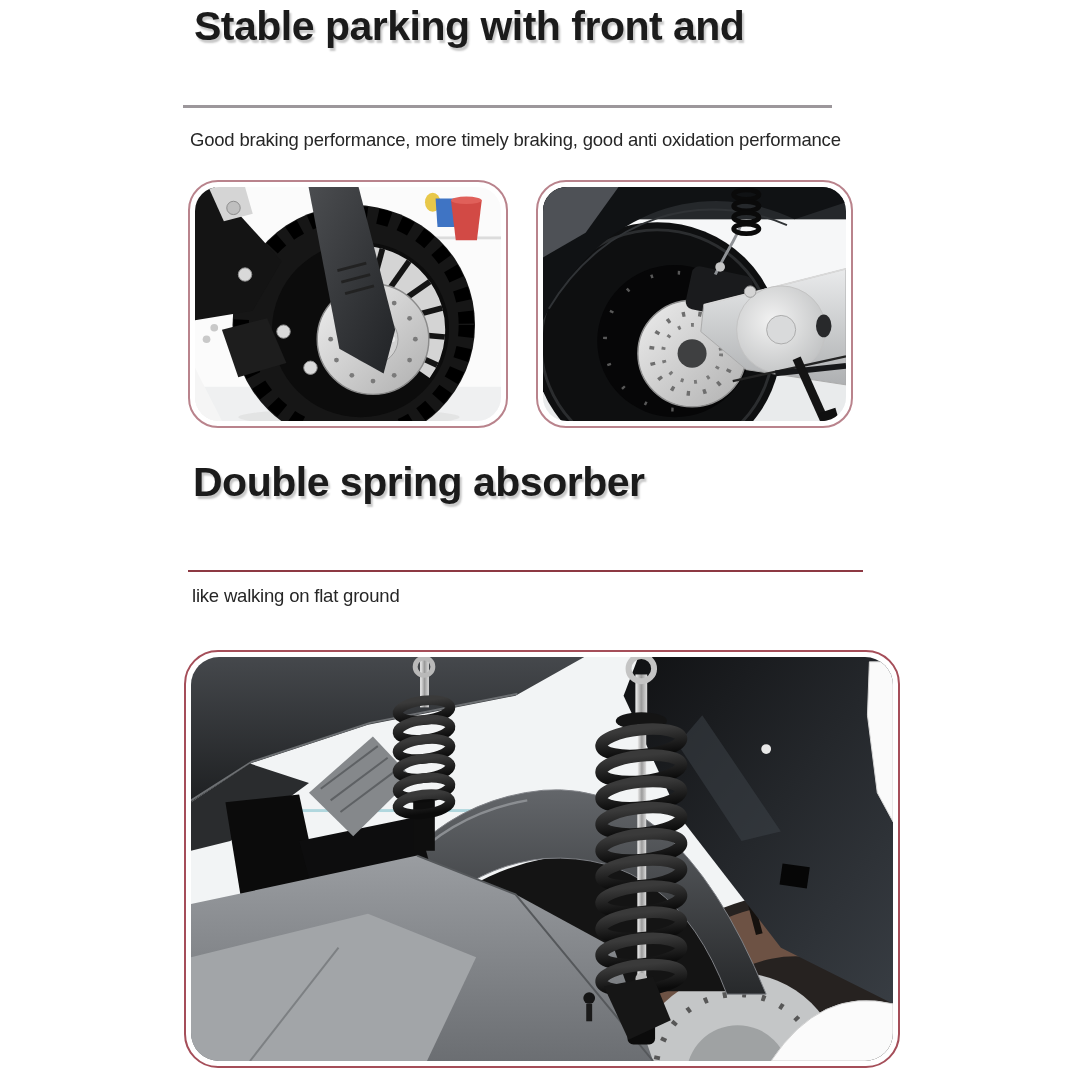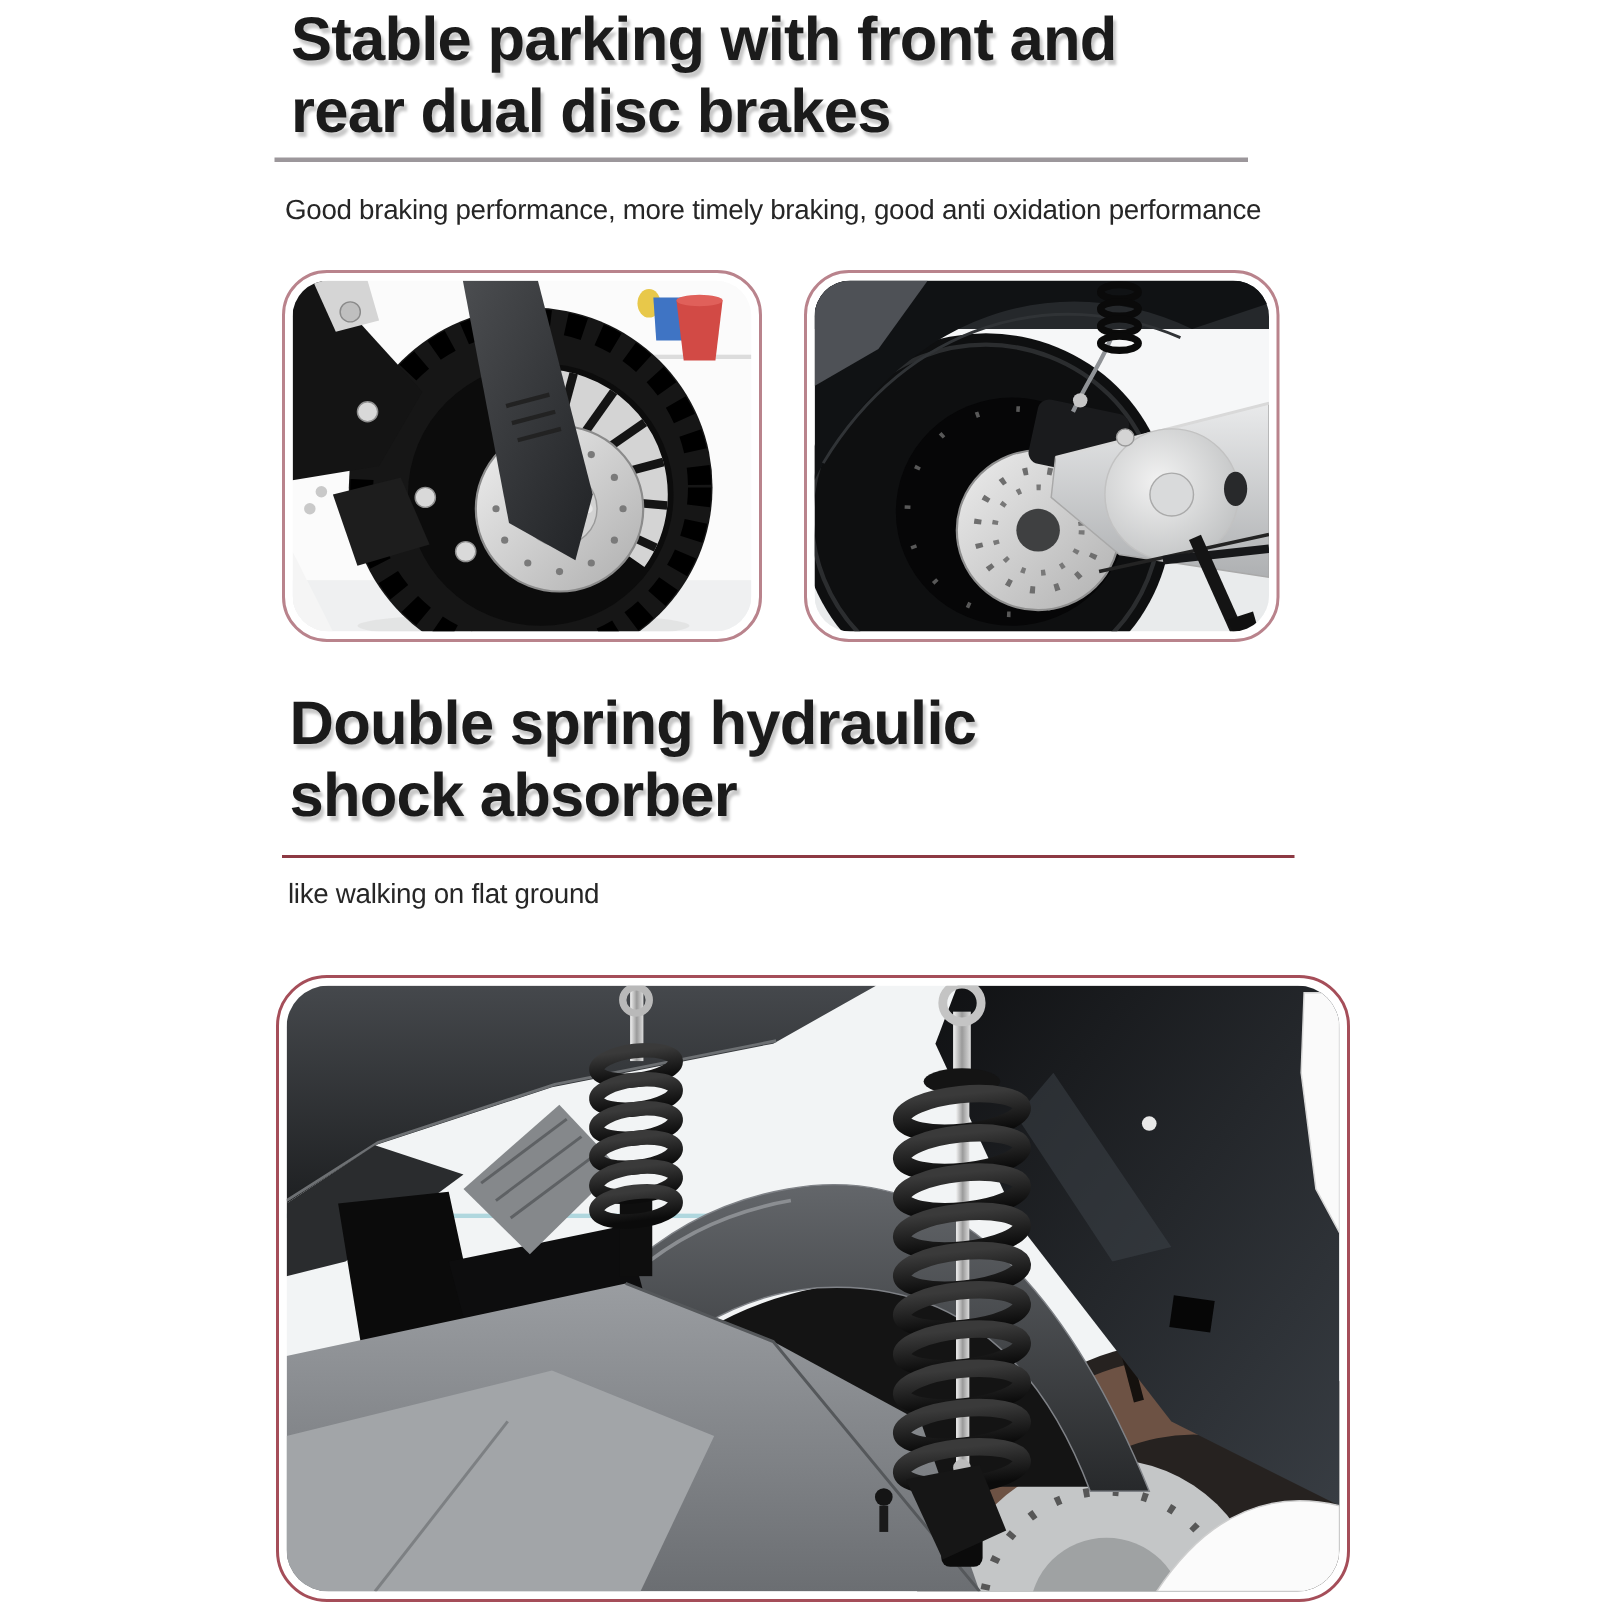--- a/index.html
+++ b/index.html
@@ -25,21 +25,20 @@
   .photo-clip{width:100%;height:100%;border-radius:24px;overflow:hidden;background:#fdfdfd;}
   .photo-clip svg{display:block;width:100%;height:100%;}
 </style>
 </head>
 <body>
 
 <div id="page-root">
 
   <div class="heading" style="left:194px;top:2px;">
     <span>Stable parking with front and</span>
-    <span>rear dual disc brakes</span>
   </div>
 
   <div class="divider-gray"></div>
 
   <div class="subtitle" style="left:190px;top:126px;">Good braking performance, more timely braking, good anti oxidation performance</div>
 
   <div class="photo-frame" style="left:188px;top:180px;width:320px;height:248px;">
     <div class="photo-clip">
       <svg viewBox="0 0 318 246" preserveAspectRatio="none">
         <defs>
@@ -194,22 +193,21 @@
           <line x1="196" y1="204" x2="313" y2="178" stroke="#232323" stroke-width="2.5"></line>
           <line x1="240" y1="196" x2="313" y2="188" stroke="#17181a" stroke-width="6"></line>
           <line x1="262" y1="180" x2="291" y2="246" stroke="#141414" stroke-width="9"></line>
           <polygon points="284,238 302,232 306,246 288,246" fill="#101010"></polygon>
         </g>
       </svg>
     </div>
   </div>
 
   <div class="heading" style="left:193px;top:458px;">
-    <span>Double spring hydraulic</span>
-    <span>shock absorber</span>
+    <span>Double spring absorber</span>
   </div>
 
   <div class="divider-red"></div>
 
   <div class="subtitle" style="left:192px;top:582px;">
     <span style="display:block">like walking on flat ground</span>
   </div>
 
   <div class="photo-frame big" style="left:184px;top:650px;width:716px;height:418px;">
     <div class="photo-clip" style="border-radius:28px;">

